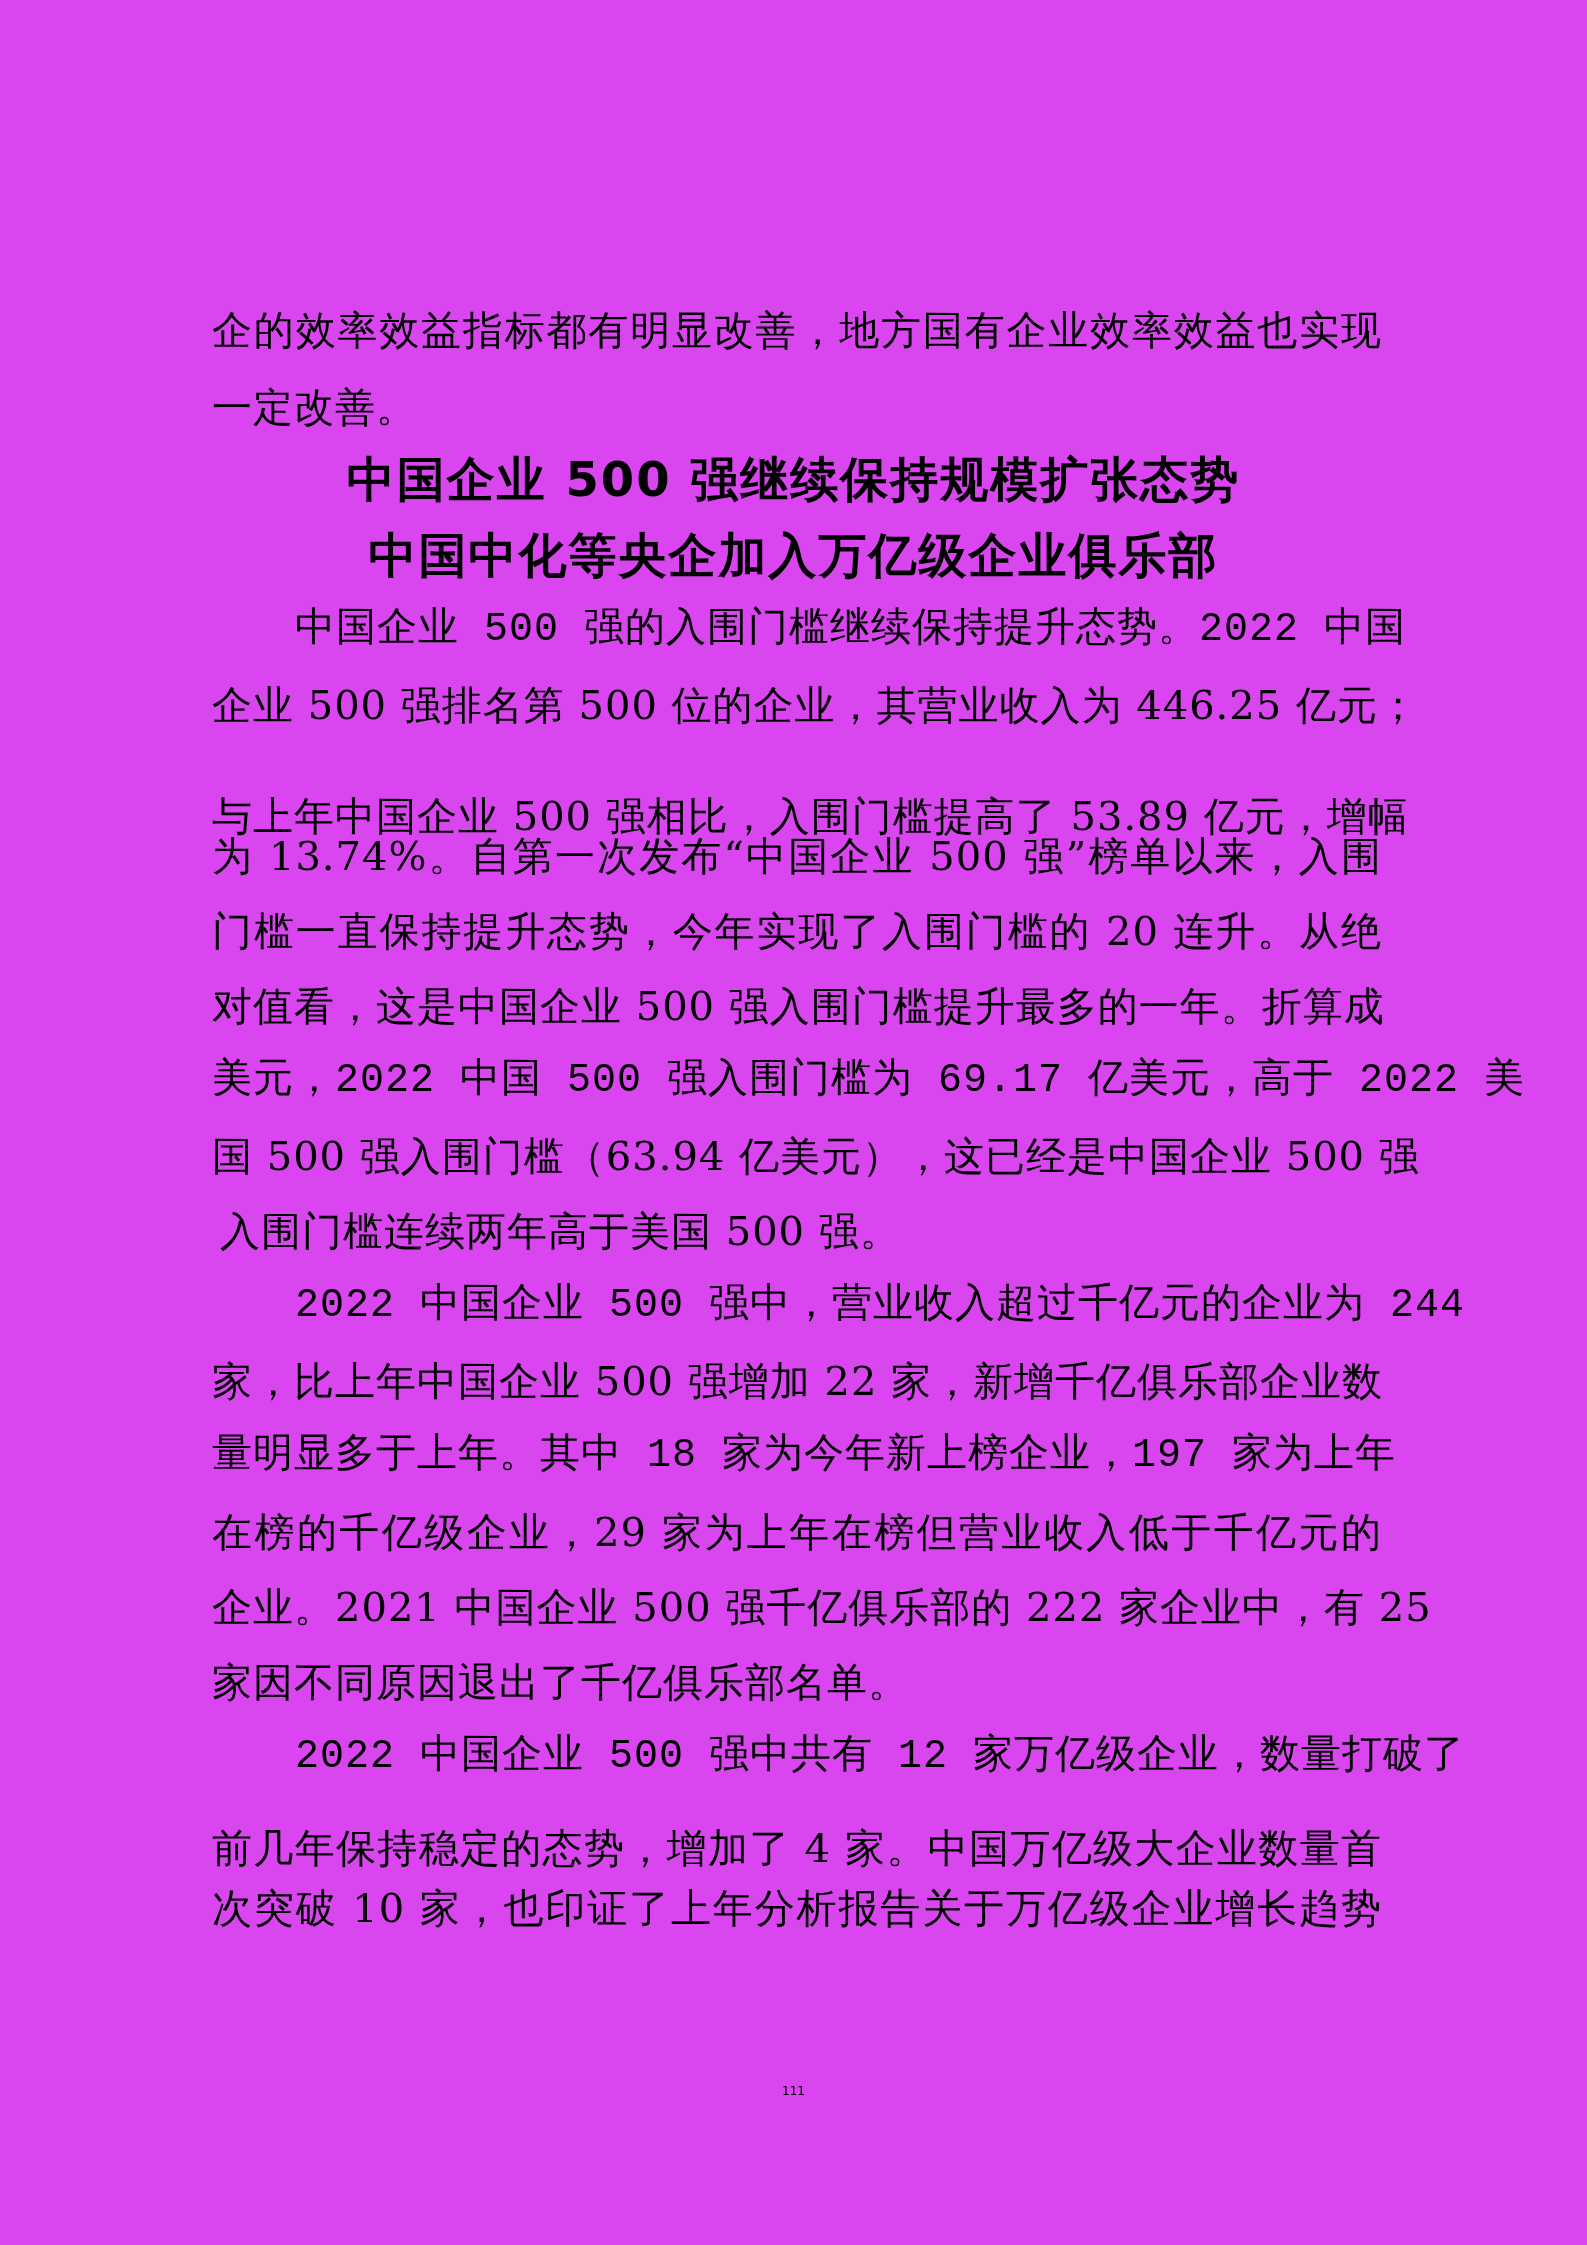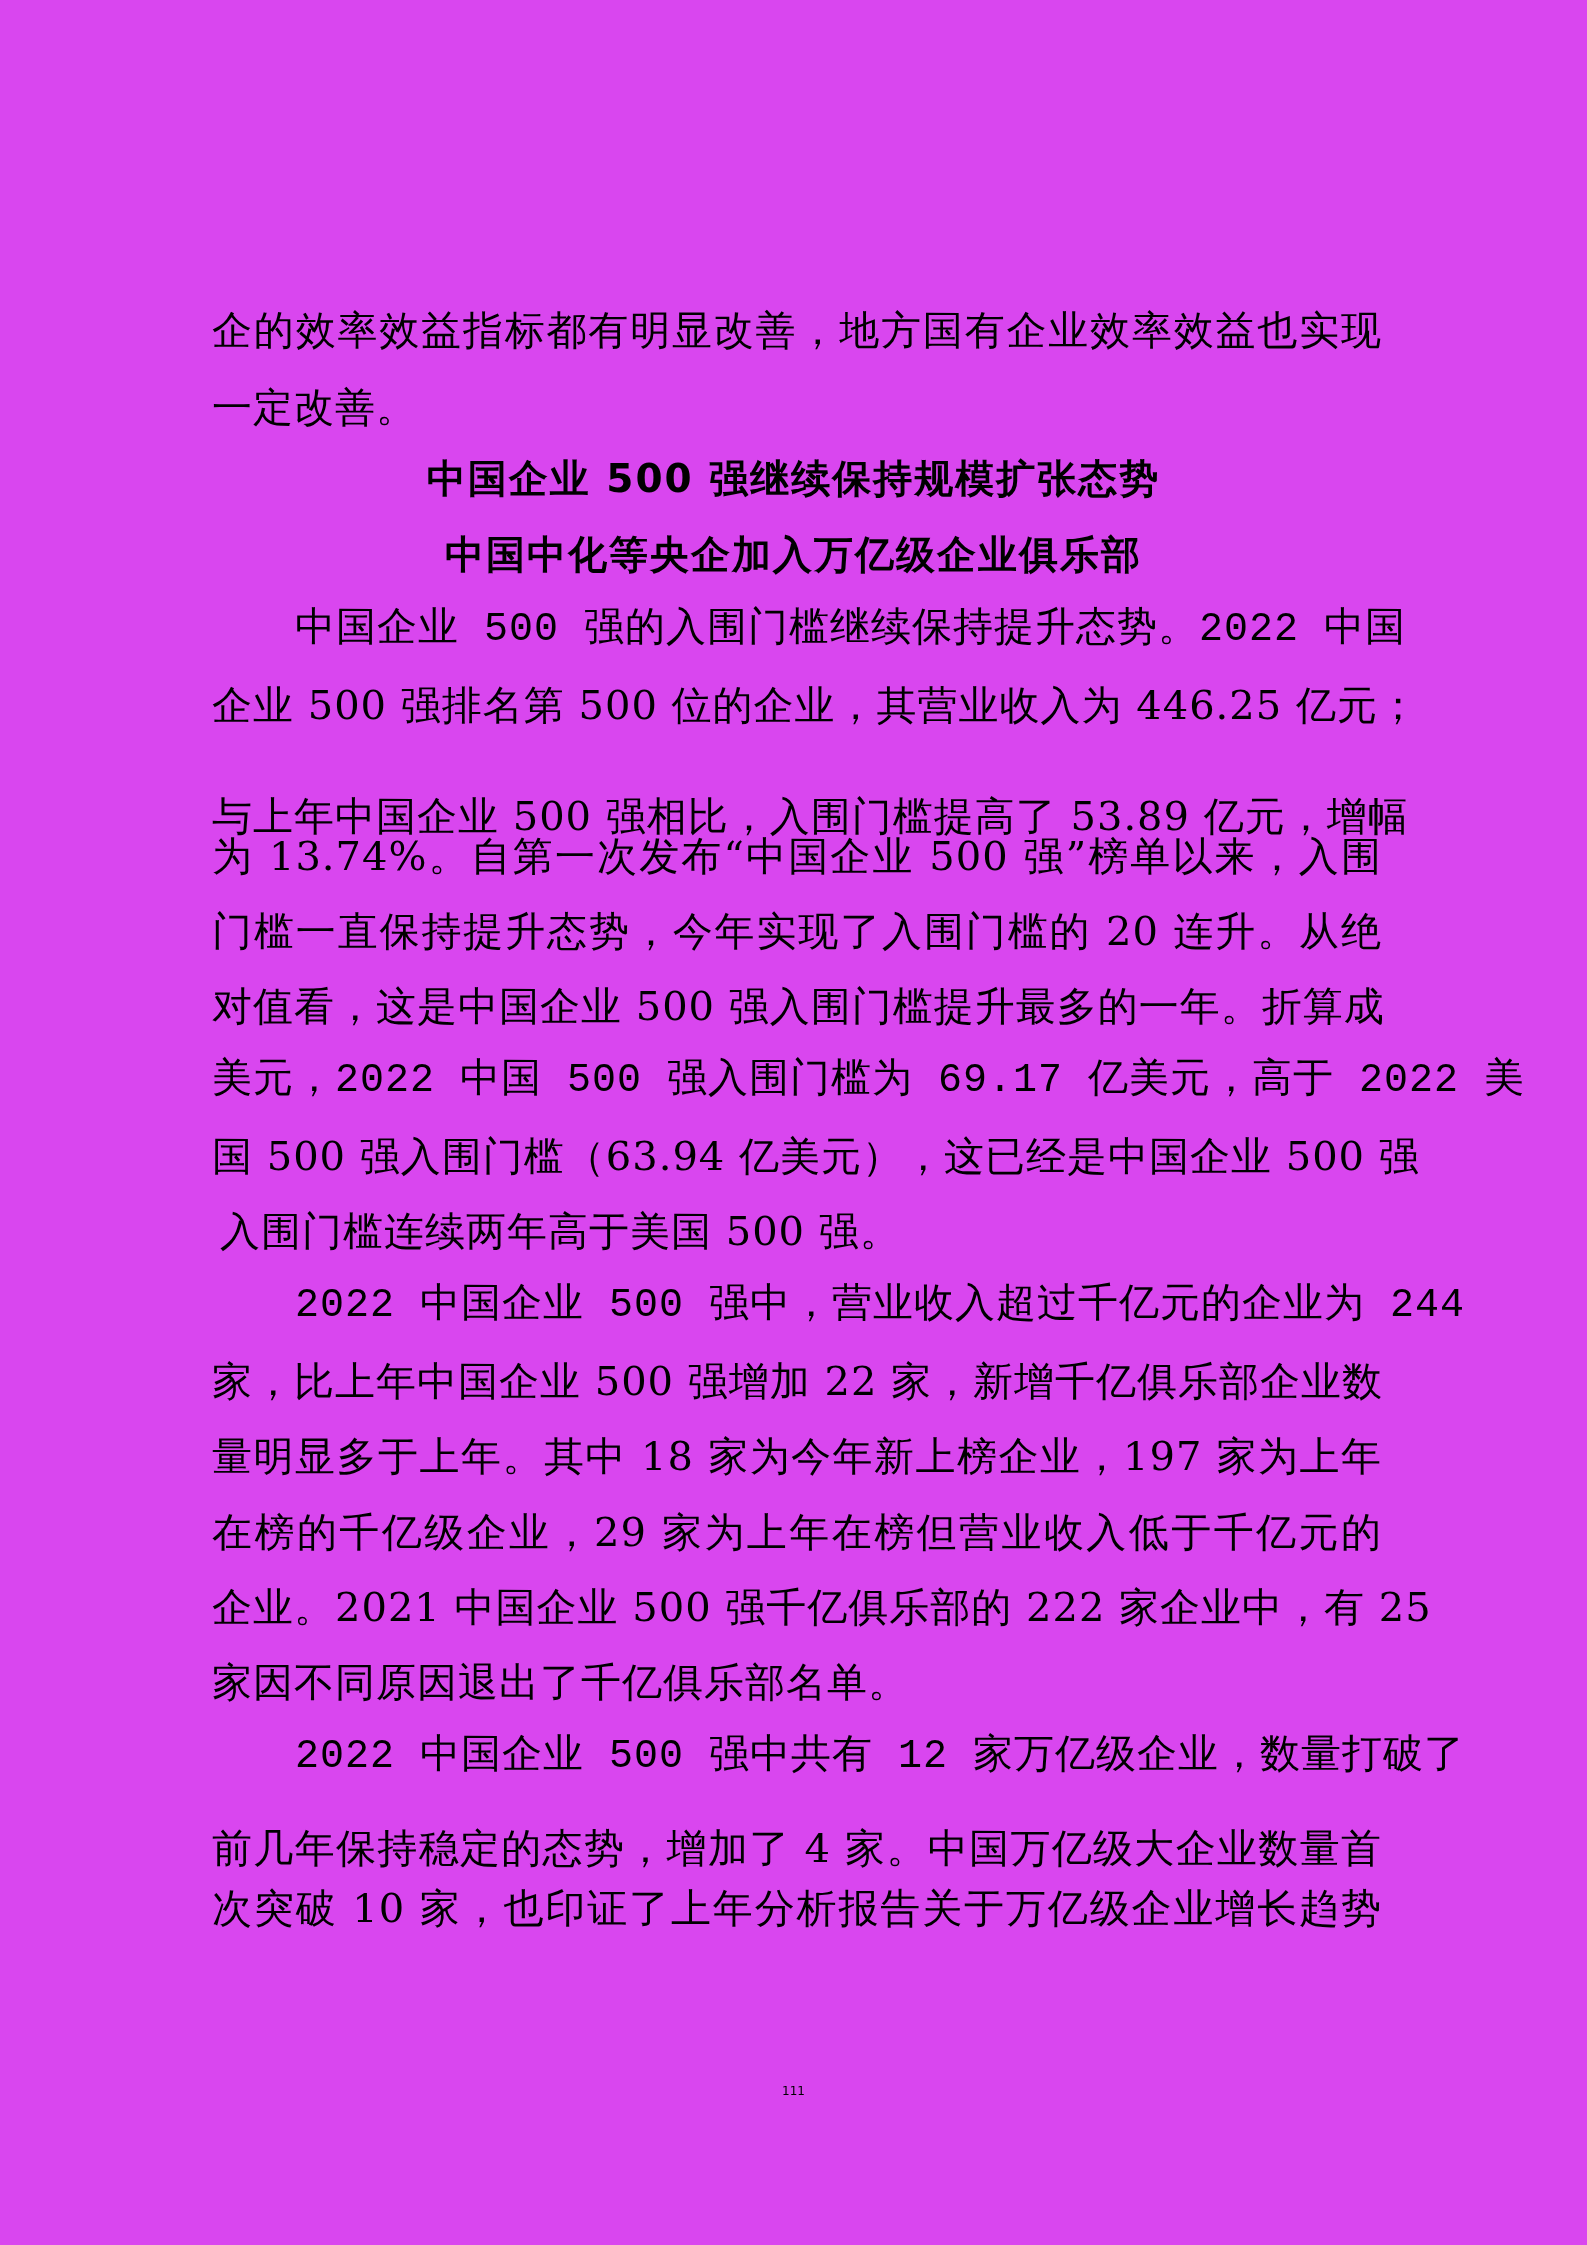--- a/index.html
+++ b/index.html
@@ -41,21 +41,21 @@
       width: 1087px;
       font-family: Liberation Mono, monospace;
     }
     .heading {
       position: absolute;
       left: 0;
       width: 1587px;
       text-align: center;
       font-family: "DejaVu Sans", "Liberation Sans", sans-serif;
       font-weight: bold;
-      font-size: 39px;
+      font-size: 48px;
       line-height: 48px;
       letter-spacing: 2px;
       white-space: nowrap;
     }
     .page-number {
       position: absolute;
       left: 0;
       width: 1587px;
       top: 2080px;
       text-align: center;
@@ -87,21 +87,21 @@
     <div class="line justify" style="top:907px;">门槛一直保持提升态势，今年实现了入围门槛的 20 连升。从绝</div>
     <div class="line justify" style="top:982px;">对值看，这是中国企业 500 强入围门槛提升最多的一年。折算成</div>
     <div class="line justify" style="top:1057px;font-family:Liberation Mono, monospace;">美元，2022 中国 500 强入围门槛为 69.17 亿美元，高于 2022 美</div>
     <div class="line justify" style="top:1132px;">国 500 强入围门槛（63.94 亿美元），这已经是中国企业 500 强</div>
     <div class="line" style="top:1207px;margin-left:8px;">入围门槛连续两年高于美国 500 强。</div>
   </div>
 
   <div>
     <div class="line justify indent" style="top:1282px;">2022 中国企业 500 强中，营业收入超过千亿元的企业为 244</div>
     <div class="line justify" style="top:1357px;">家，比上年中国企业 500 强增加 22 家，新增千亿俱乐部企业数</div>
-    <div class="line justify" style="top:1432px;">量明显多于上年。其中 18 家为今年新上榜企业，197 家为上年</div>
+    <div class="line justify" style="top:1432px;font-family:Liberation Mono, monospace;">量明显多于上年。其中 18 家为今年新上榜企业，197 家为上年</div>
     <div class="line justify" style="top:1508px;">在榜的千亿级企业，29 家为上年在榜但营业收入低于千亿元的</div>
     <div class="line justify" style="top:1583px;">企业。2021 中国企业 500 强千亿俱乐部的 222 家企业中，有 25</div>
     <div class="line" style="top:1658px;">家因不同原因退出了千亿俱乐部名单。</div>
   </div>
 
   <div>
     <div class="line justify indent" style="top:1733px;">2022 中国企业 500 强中共有 12 家万亿级企业，数量打破了</div>
     <div class="line justify" style="top:1808px;margin-top:16px;">前几年保持稳定的态势，增加了 4 家。中国万亿级大企业数量首</div>
     <div class="line justify" style="top:1884px;">次突破 10 家，也印证了上年分析报告关于万亿级企业增长趋势</div>
   </div>

